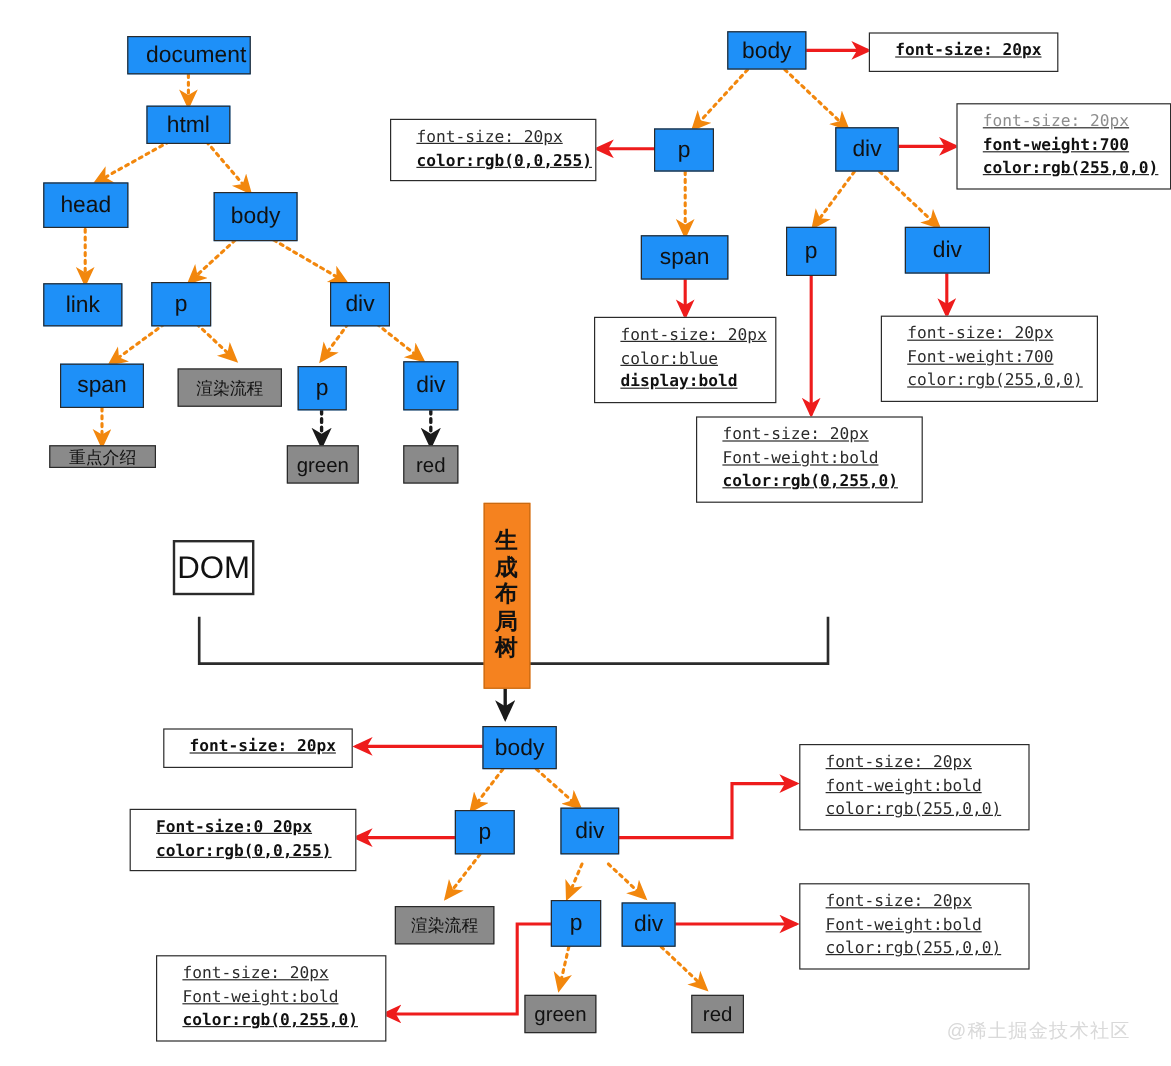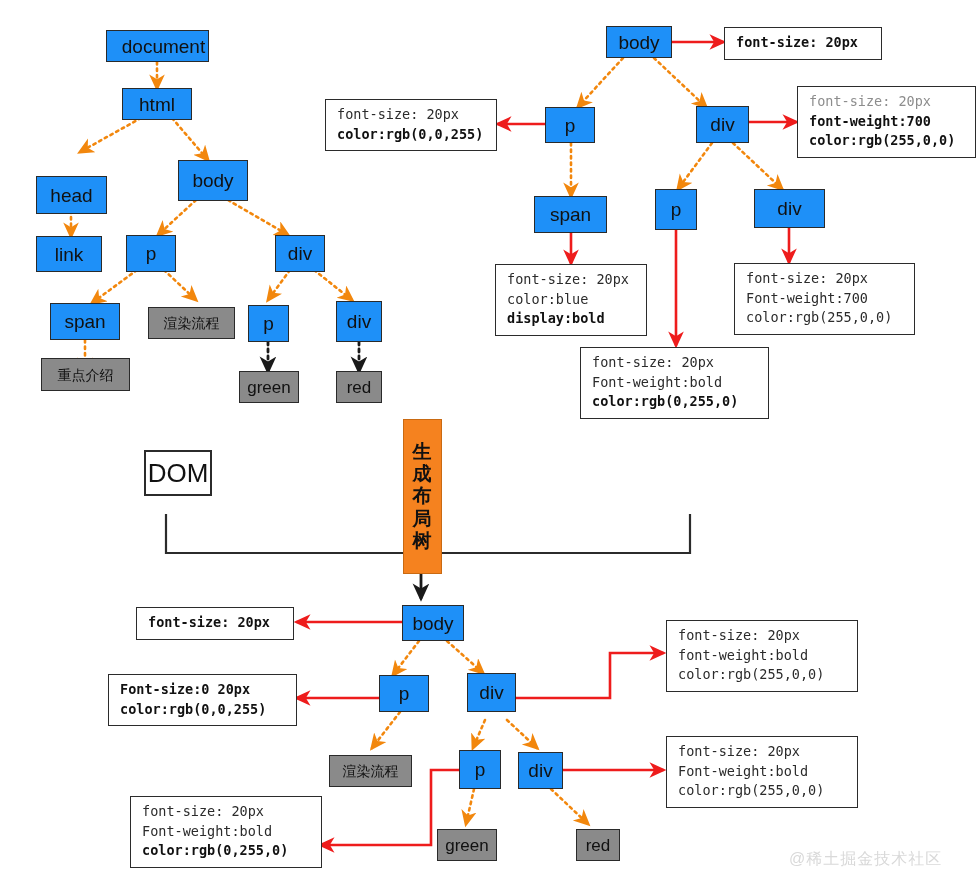--- a/index.html
+++ b/index.html
@@ -57,22 +57,23 @@
   
   .cbox{
     position:absolute;
     box-sizing:border-box;
     border:1.7px solid #2b2b2b;
     background:#fff;
     font-family:"DejaVu Sans Mono","Liberation Mono",monospace;
     font-size:13.5px;
     line-height:1.45;
     color:#2b2b2b;
-    padding:5px 8px 6px 11px;
+    padding:5px 8px 6px 21px;
     z-index:3;
+    text-decoration:underline;
   }
   .cbox .l{display:block;white-space:pre;}
   .cbox .l.b{font-weight:700;color:#111;}
   .cbox .l.dim{color:#8d8d8d;}
 
   .wm{
     position:absolute;
     color:#d9d9d9;
     font-size:16px;
     letter-spacing:1px;
@@ -160,21 +161,21 @@
       <path d="M421,572 L421,598"></path>
     </g>
   </svg>
 
   <div class="node blue" style="left:106px;top:30px;width:103px;height:32px;padding-left:12px;">
     <span>document</span>
   </div>
   <div class="node blue" style="left:122px;top:88px;width:70px;height:32px;justify-content:center;">
     <span>html</span>
   </div>
-  <div class="node blue" style="left:36px;top:152px;width:71px;height:38px;margin-top:24px;">
+  <div class="node blue" style="left:36px;top:152px;width:71px;height:38px;">
     <span>head</span>
   </div>
   <div class="node blue" style="left:178px;top:160px;width:70px;height:41px;">
     <span>body</span>
   </div>
   <div class="node blue" style="left:36px;top:236px;width:66px;height:36px;">
     <span>link</span>
   </div>
   <div class="node blue" style="left:126px;top:235px;width:50px;height:37px;">
     <span>p</span>
@@ -187,21 +188,21 @@
   </div>
   <div class="node gray cn" style="left:148px;top:307px;width:87px;height:32px;">
     <span>渲染流程</span>
   </div>
   <div class="node blue" style="left:248px;top:305px;width:41px;height:37px;">
     <span>p</span>
   </div>
   <div class="node blue" style="left:336px;top:301px;width:46px;height:41px;">
     <span>div</span>
   </div>
-  <div class="node gray cn" style="left:41px;top:358px;width:89px;height:33px;">
+  <div class="node gray cn" style="left:41px;top:371px;width:89px;height:19px;">
     <span>重点介绍</span>
   </div>
   <div class="node gray small" style="left:239px;top:371px;width:60px;height:32px;">
     <span>green</span>
   </div>
   <div class="node gray small" style="left:336px;top:371px;width:46px;height:32px;">
     <span>red</span>
   </div>
 
   <div class="node blue" style="left:606px;top:26px;width:66px;height:32px;">

